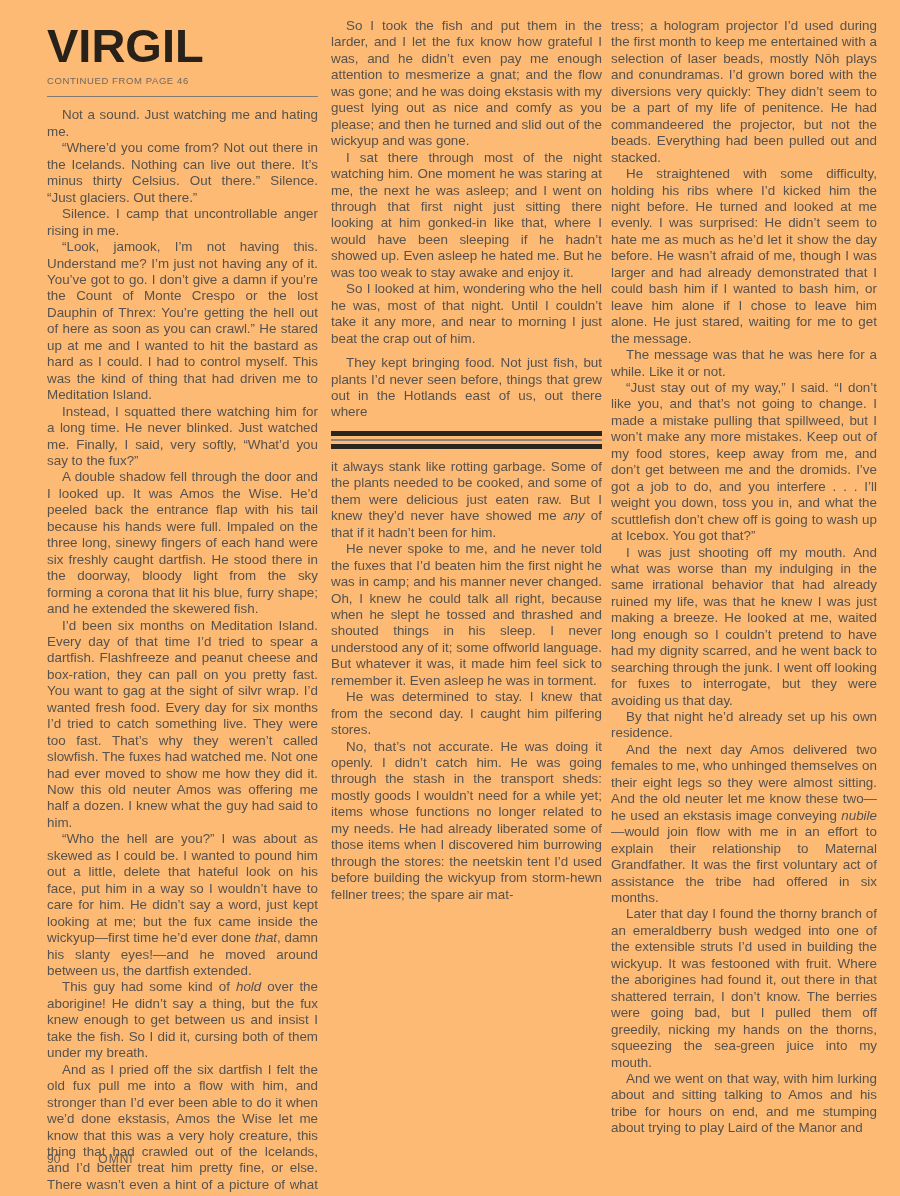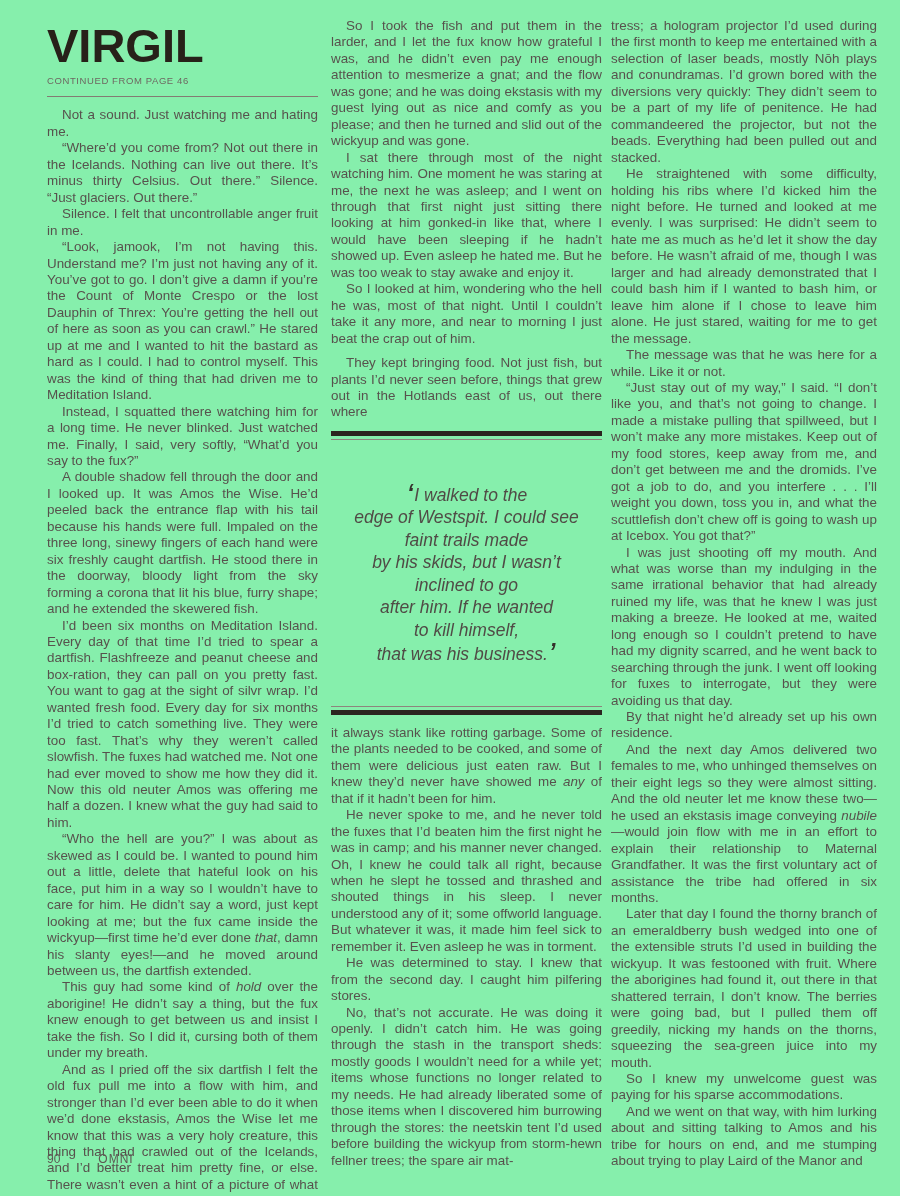--- a/index.html
+++ b/index.html
@@ -1,19 +1,19 @@
 <!DOCTYPE html>
 <html><head>
 <meta charset="utf-8">
 <style>
   html,body{margin:0;padding:0;}
   .page{
     position:relative;
     width:900px;height:1196px;
-    background:#86efac;
+    background:#fdba74;
     font-family:"Liberation Sans", sans-serif;
     color:#57524d;
     overflow:hidden;
   }
   .col{
     position:absolute;
     top:18px;
     width:271px;
     font-size:13.4px;
     line-height:16.45px;
@@ -87,21 +87,21 @@
 
   <div class="col" id="col1">
     <div class="masthead">
       <div class="title">VIRGIL</div>
       <div class="continued">CONTINUED FROM PAGE 46</div>
       <div class="headrule"></div>
     </div>
     <div>
         <p class="para">Not a sound. Just watching me and hating me.</p>
         <p class="para">“Where’d you come from? Not out there in the Icelands. Nothing can live out there. It’s minus thirty Celsius. Out there.” Silence. “Just glaciers. Out there.”</p>
-        <p class="para">Silence. I felt that uncontrollable anger fruit in me.</p>
+        <p class="para">Silence. I camp that uncontrollable anger rising in me.</p>
         <p class="para">“Look, jamook, I’m not having this. Understand me? I’m just not having any of it. You’ve got to go. I don’t give a damn if you’re the Count of Monte Crespo or the lost Dauphin of Threx: You’re getting the hell out of here as soon as you can crawl.” He stared up at me and I wanted to hit the bastard as hard as I could. I had to control myself. This was the kind of thing that had driven me to Meditation Island.</p>
         <p class="para">Instead, I squatted there watching him for a long time. He never blinked. Just watched me. Finally, I said, very softly, “What’d you say to the fux?”</p>
         <p class="para">A double shadow fell through the door and I looked up. It was Amos the Wise. He’d peeled back the entrance flap with his tail because his hands were full. Impaled on the three long, sinewy fingers of each hand were six freshly caught dartfish. He stood there in the doorway, bloody light from the sky forming a corona that lit his blue, furry shape; and he extended the skewered fish.</p>
         <p class="para">I’d been six months on Meditation Island. Every day of that time I’d tried to spear a dartfish. Flashfreeze and peanut cheese and box-ration, they can pall on you pretty fast. You want to gag at the sight of silvr wrap. I’d wanted fresh food. Every day for six months I’d tried to catch something live. They were too fast. That’s why they weren’t called slowfish. The fuxes had watched me. Not one had ever moved to show me how they did it. Now this old neuter Amos was offering me half a dozen. I knew what the guy had said to him.</p>
         <p class="para">“Who the hell are you?” I was about as skewed as I could be. I wanted to pound him out a little, delete that hateful look on his face, put him in a way so I wouldn’t have to care for him. He didn’t say a word, just kept looking at me; but the fux came inside the wickyup—first time he’d ever done <em>that</em>, damn his slanty eyes!—and he moved around between us, the dartfish extended.</p>
         <p class="para">This guy had some kind of <em>hold</em> over the aborigine! He didn’t say a thing, but the fux knew enough to get between us and insist I take the fish. So I did it, cursing both of them under my breath.</p>
         <p class="para">And as I pried off the six dartfish I felt the old fux pull me into a flow with him, and stronger than I’d ever been able to do it when we’d done ekstasis, Amos the Wise let me know that this was a very holy creature, this thing that had crawled out of the Icelands, and I’d better treat him pretty fine, or else. There wasn’t even a hint of a picture of what <em>or else</em> might be, but it was a strong flow, a  flow.</p>
       </div>
   </div>
 
@@ -110,21 +110,20 @@
         <p class="para">So I took the fish and put them in the larder, and I let the fux know how grateful I was, and he didn’t even pay me enough attention to mesmerize a gnat; and the flow was gone; and he was doing ekstasis with my guest lying out as nice and comfy as you please; and then he turned and slid out of the wickyup and was gone.</p>
         <p class="para">I sat there through most of the night watching him. One moment he was staring at me, the next he was asleep; and I went on through that first night just sitting there looking at him gonked-in like that, where I would have been sleeping if he hadn’t showed up. Even asleep he hated me. But he was too weak to stay awake and enjoy it.</p>
         <p class="para">So I looked at him, wondering who the hell he was, most of that night. Until I couldn’t take it any more, and near to morning I just beat the crap out of him.</p>
         <p class="para spacer">They kept bringing food. Not just fish, but plants I’d never seen before, things that grew out in the Hotlands east of us, out there where</p>
       </div>
     <div class="pullquote">
       <div class="pq-rules-top">
         <div class="pq-bar"></div>
         <div class="pq-thin"></div>
       </div>
-      <p class="pq-text"><span class="qmark">‘</span>I walked to the<br>edge of Westspit. I could see<br>faint trails made<br>by his skids, but I wasn’t<br>inclined to go<br>after him. If he wanted<br>to kill himself,<br>that was his business.<span class="qmark">’</span></p>
       <div class="pq-rules-bottom">
         <div class="pq-thin"></div>
         <div class="pq-bar"></div>
       </div>
     </div>
     <div>
         <p class="para noindent">it always stank like rotting garbage. Some of the plants needed to be cooked, and some of them were delicious just eaten raw. But I knew they’d never have showed me <em>any</em> of that if it hadn’t been for him.</p>
         <p class="para">He never spoke to me, and he never told the fuxes that I’d beaten him the first night he was in camp; and his manner never changed. Oh, I knew he could talk all right, because when he slept he tossed and thrashed and shouted things in his sleep. I never understood any of it; some offworld language. But whatever it was, it made him feel sick to remember it. Even asleep he was in torment.</p>
         <p class="para">He was determined to stay. I knew that from the second day. I caught him pilfering stores.</p>
         <p class="para">No, that’s not accurate. He was doing it openly. I didn’t catch him. He was going through the stash in the transport sheds: mostly goods I wouldn’t need for a while yet; items whose functions no longer related to my needs. He had already liberated some of those items when I discovered him burrowing through the stores: the neetskin tent I’d used before building the wickyup from storm-hewn fellner trees; the spare air mat-</p>
@@ -134,21 +133,20 @@
   <div class="col" id="col3">
     <div>
         <p class="para noindent">tress; a hologram projector I’d used during the first month to keep me entertained with a selection of laser beads, mostly Nōh plays and conundramas. I’d grown bored with the diversions very quickly: They didn’t seem to be a part of my life of penitence. He had commandeered the projector, but not the beads. Everything had been pulled out and stacked.</p>
         <p class="para">He straightened with some difficulty, holding his ribs where I’d kicked him the night before. He turned and looked at me evenly. I was surprised: He didn’t seem to hate me as much as he’d let it show the day before. He wasn’t afraid of me, though I was larger and had already demonstrated that I could bash him if I wanted to bash him, or leave him alone if I chose to leave him alone. He just stared, waiting for me to get the message.</p>
         <p class="para">The message was that he was here for a while. Like it or not.</p>
         <p class="para">“Just stay out of my way,” I said. “I don’t like you, and that’s not going to change. I made a mistake pulling that spillweed, but I won’t make any more mistakes. Keep out of my food stores, keep away from me, and don’t get between me and the dromids. I’ve got a job to do, and you interfere . . . I’ll weight you down, toss you in, and what the scuttlefish don’t chew off is going to wash up at Icebox. You got that?”</p>
         <p class="para">I was just shooting off my mouth. And what was worse than my indulging in the same irrational behavior that had already ruined my life, was that he knew I was just making a breeze. He looked at me, waited long enough so I couldn’t pretend to have had my dignity scarred, and he went back to searching through the junk. I went off looking for fuxes to interrogate, but they were avoiding us that day.</p>
         <p class="para">By that night he’d already set up his own residence.</p>
         <p class="para">And the next day Amos delivered two females to me, who unhinged themselves on their eight legs so they were almost sitting. And the old neuter let me know these two—he used an ekstasis image conveying <em>nubile</em>—would join flow with me in an effort to explain their relationship to Maternal Grandfather. It was the first voluntary act of assistance the tribe had offered in six months.</p>
         <p class="para">Later that day I found the thorny branch of an emeraldberry bush wedged into one of the extensible struts I’d used in building the wickyup. It was festooned with fruit. Where the aborigines had found it, out there in that shattered terrain, I don’t know. The berries were going bad, but I pulled them off greedily, nicking my hands on the thorns, squeezing the sea-green juice into my mouth.</p>
-        <p class="para">So I knew my unwelcome guest was paying for his sparse accommodations.</p>
         <p class="para">And we went on that way, with him lurking about and sitting talking to Amos and his tribe for hours on end, and me stumping about trying to play Laird of the Manor and</p>
       </div>
   </div>
 
   <div class="footer">
     <span>90</span><span class="mag">OMNI</span>
   </div>
 
 </div>
 

